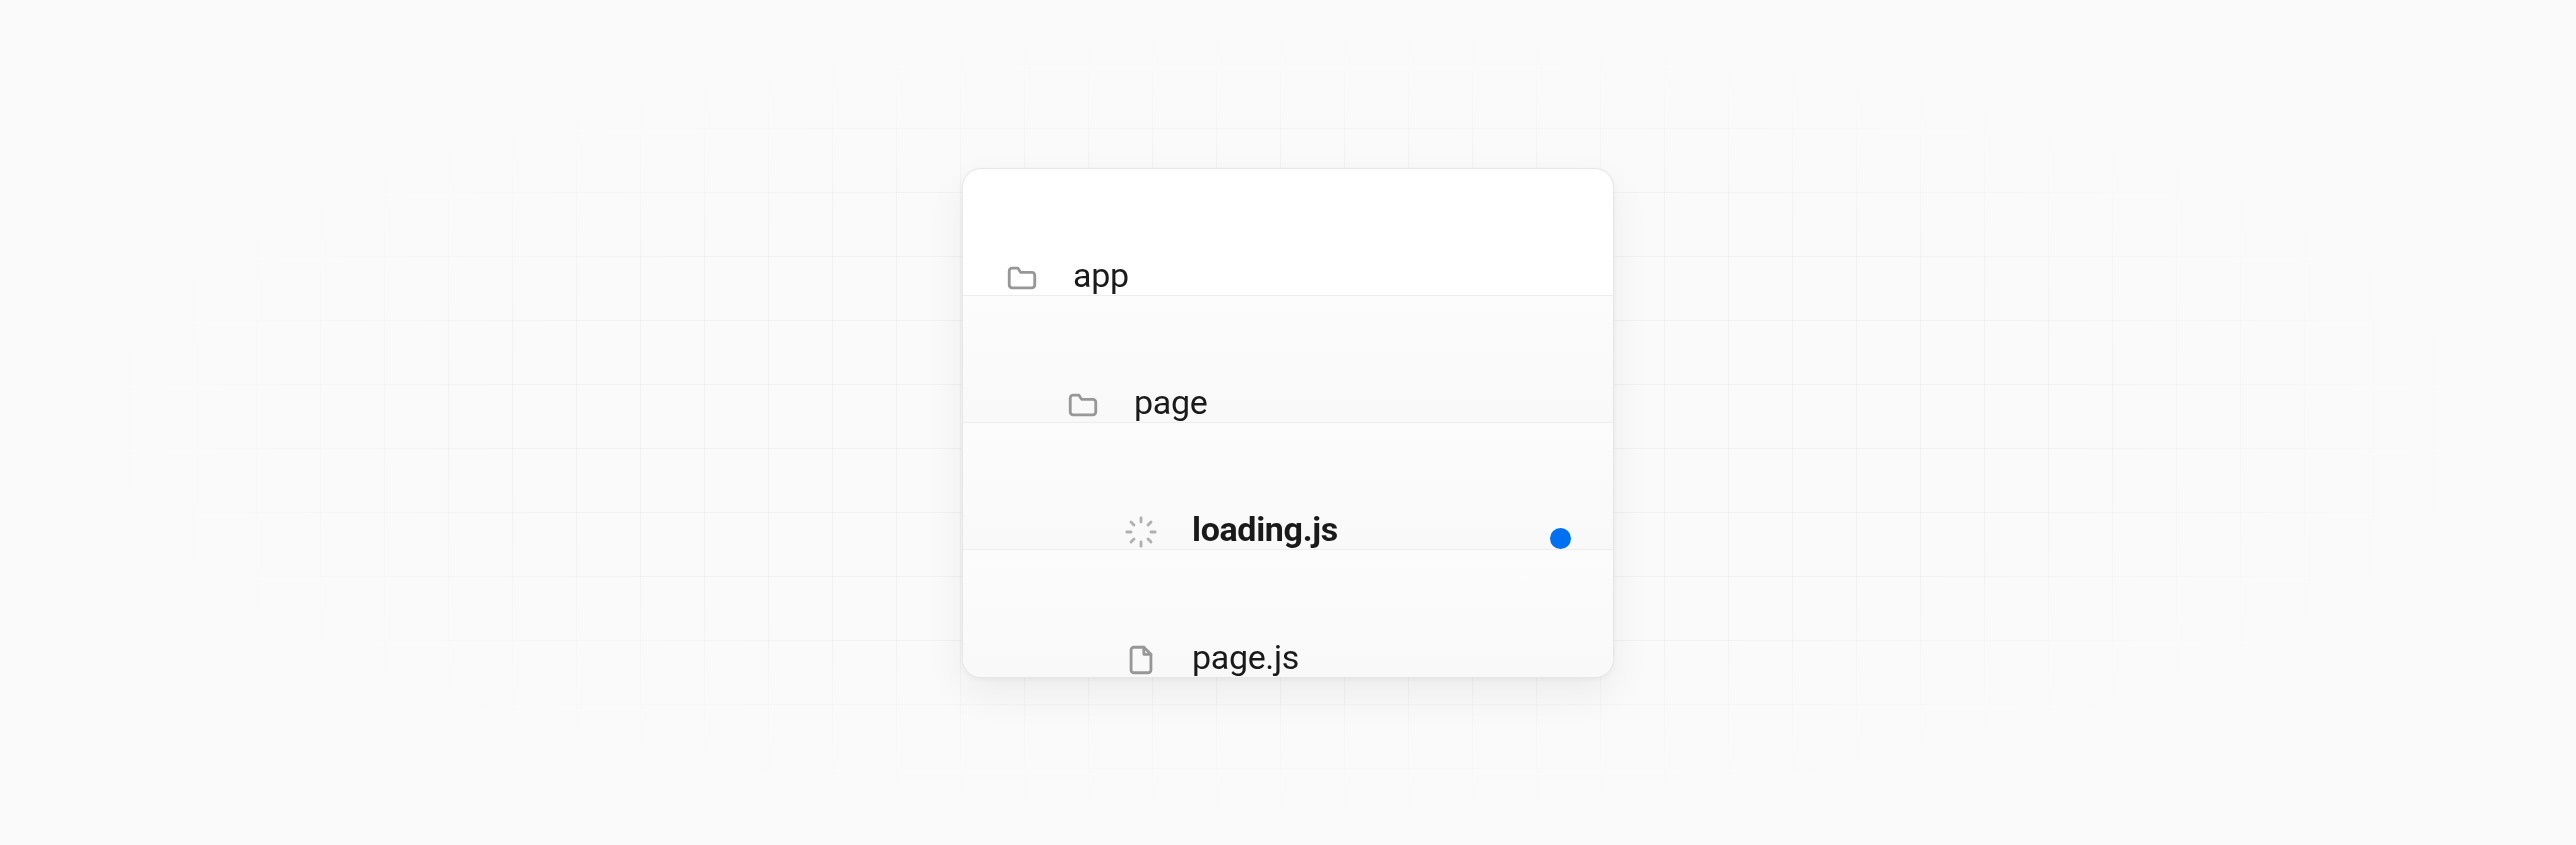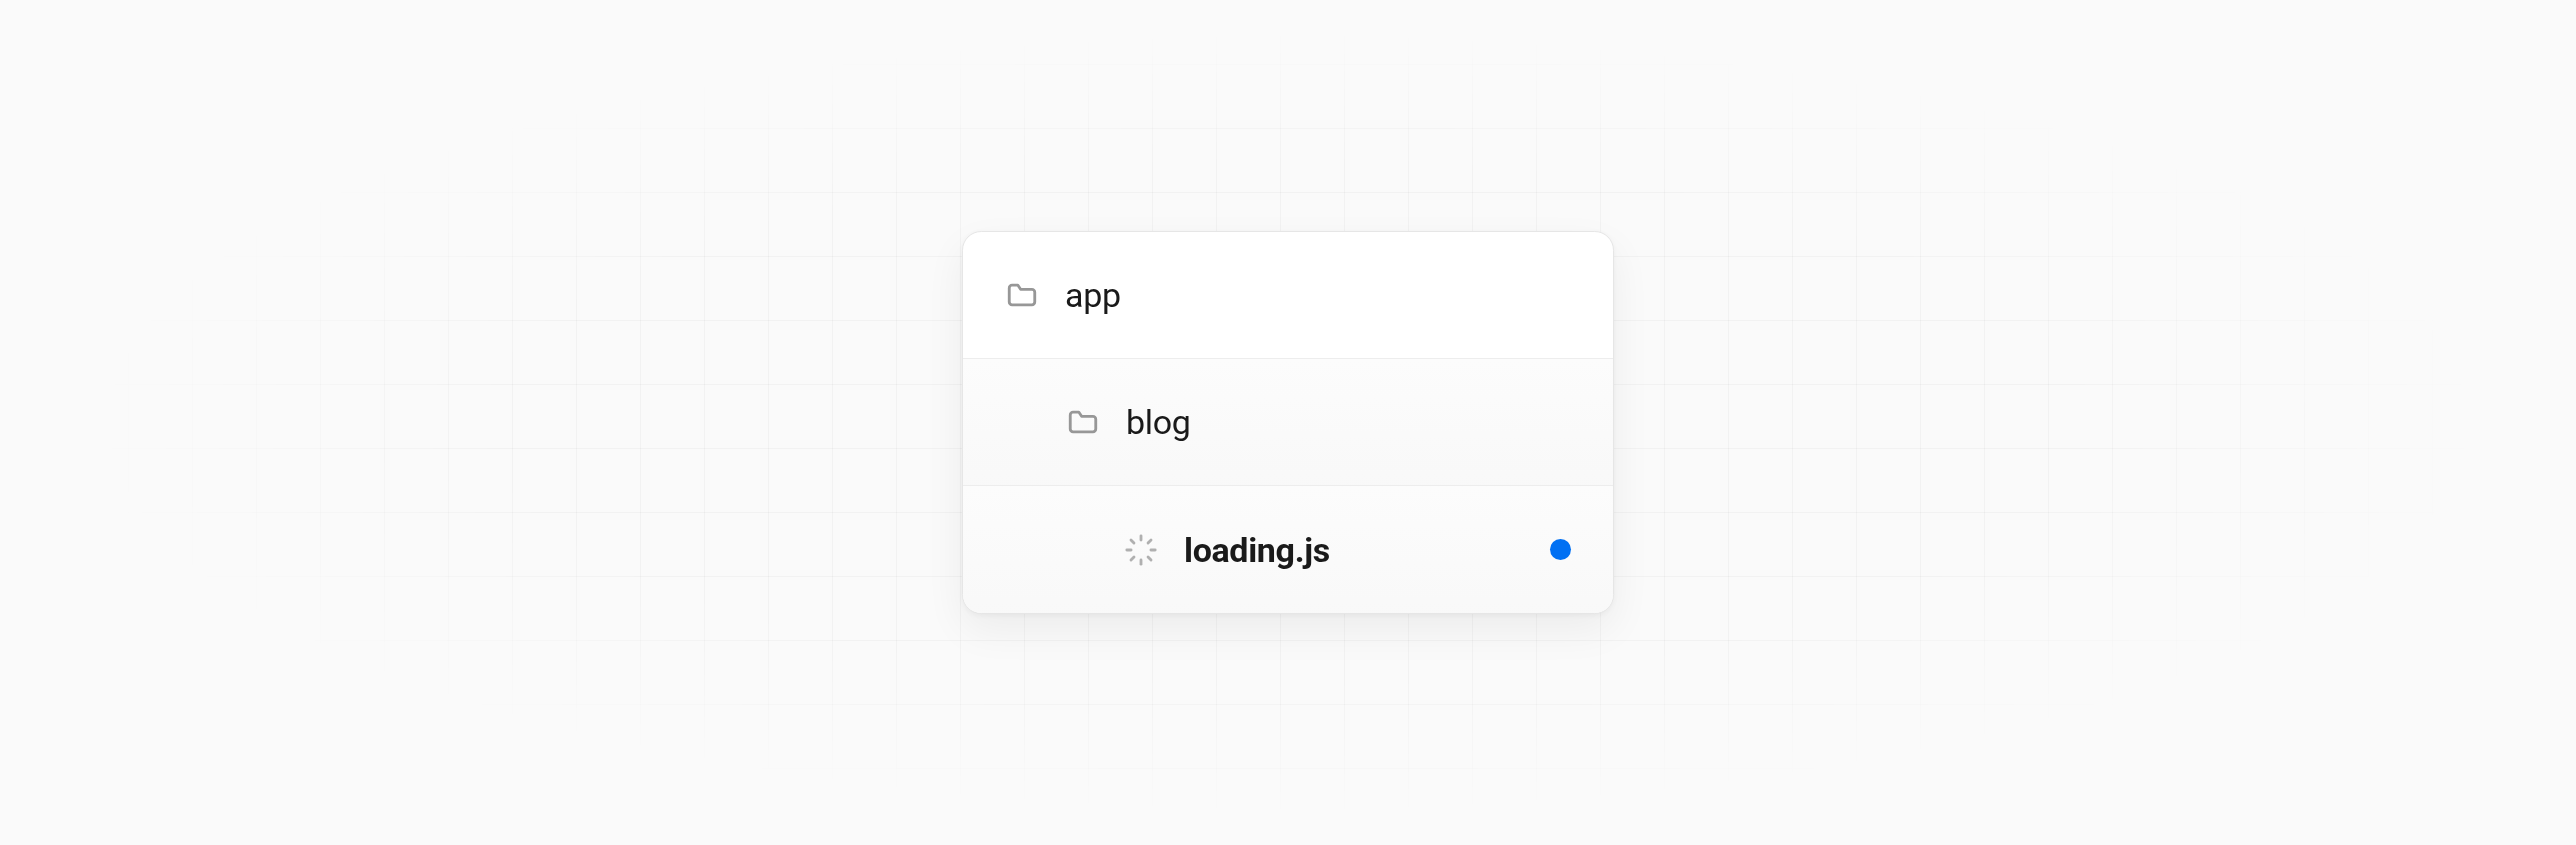--- a/index.html
+++ b/index.html
@@ -36,25 +36,25 @@
       width: 652px;
       background: #fff;
       border: 1.6px solid #e6e6e6;
       border-radius: 19.3px;
       box-shadow: 0 1.6px 4.8px rgba(0,0,0,0.04), 0 16px 40px rgba(0,0,0,0.06);
       overflow: hidden;
     }
 
     .tree-row {
       display: flex;
-      align-items: center;
+      align-items: flex-end;
       height: 127px;
       border-bottom: 1.6px solid #ededed;
       padding: 0 42px;
-      gap: 26px;
+      gap: 34px;
       position: relative;
     }
 
     .tree-row:last-child {
       border-bottom: none;
     }
 
     .tree-row.shaded {
       background: linear-gradient(to bottom, rgba(250,250,250,0.6), rgba(248,248,248,0.9));
     }
@@ -119,36 +119,45 @@
     </span>
     <span class="label">app</span>
   </div>
 
   <div class="tree-row shaded indent-1">
     <span class="icon">
       <svg viewBox="0 0 24 24">
           <path d="M3 7a2 2 0 0 1 2-2h4l2 3h8a2 2 0 0 1 2 2v7a2 2 0 0 1-2 2H5a2 2 0 0 1-2-2V7z"></path>
         </svg>
     </span>
-    <span class="label">blog</span>
+    <span class="label">page</span>
   </div>
 
 
   <div class="tree-row shaded indent-2">
     <span class="icon spinner-icon">
       <svg viewBox="0 0 24 24">
         <line x1="12" y1="2" x2="12" y2="5"></line>
         <line x1="12" y1="19" x2="12" y2="22"></line>
         <line x1="4.93" y1="4.93" x2="7.05" y2="7.05"></line>
         <line x1="16.95" y1="16.95" x2="19.07" y2="19.07"></line>
         <line x1="2" y1="12" x2="5" y2="12"></line>
         <line x1="19" y1="12" x2="22" y2="12"></line>
         <line x1="4.93" y1="19.07" x2="7.05" y2="16.95"></line>
         <line x1="16.95" y1="7.05" x2="19.07" y2="4.93"></line>
       </svg>
     </span>
     <span class="label bold">loading.js</span>
     <span class="active-dot"></span>
   </div>
 
+  <div class="tree-row shaded indent-2">
+    <span class="icon">
+      <svg viewBox="0 0 24 24">
+        <path d="M14 3H7a2 2 0 0 0-2 2v14a2 2 0 0 0 2 2h10a2 2 0 0 0 2-2V8l-5-5z"></path>
+        <polyline points="14 3 14 8 19 8"></polyline>
+      </svg>
+    </span>
+    <span class="label">page.js</span>
+  </div>
 
 </div>
 
 
 </body></html>

